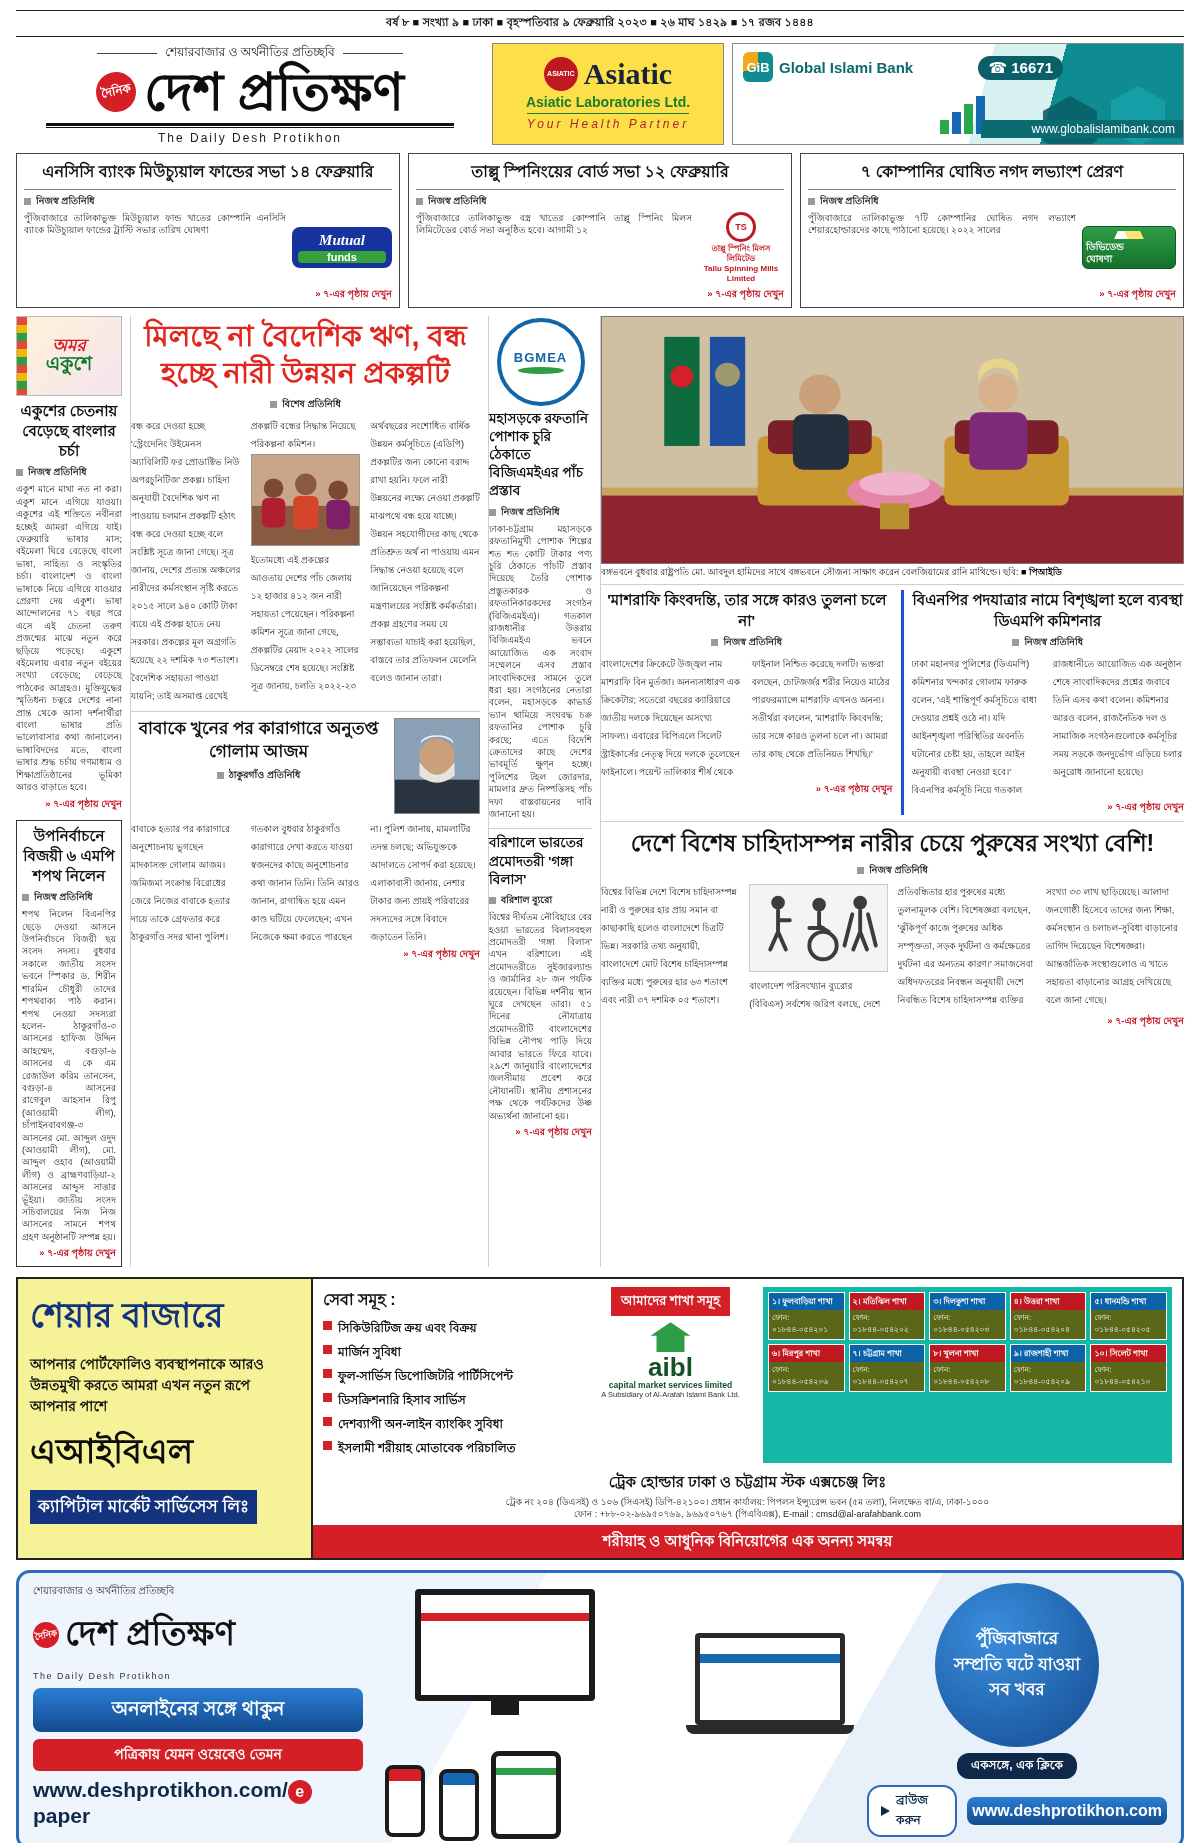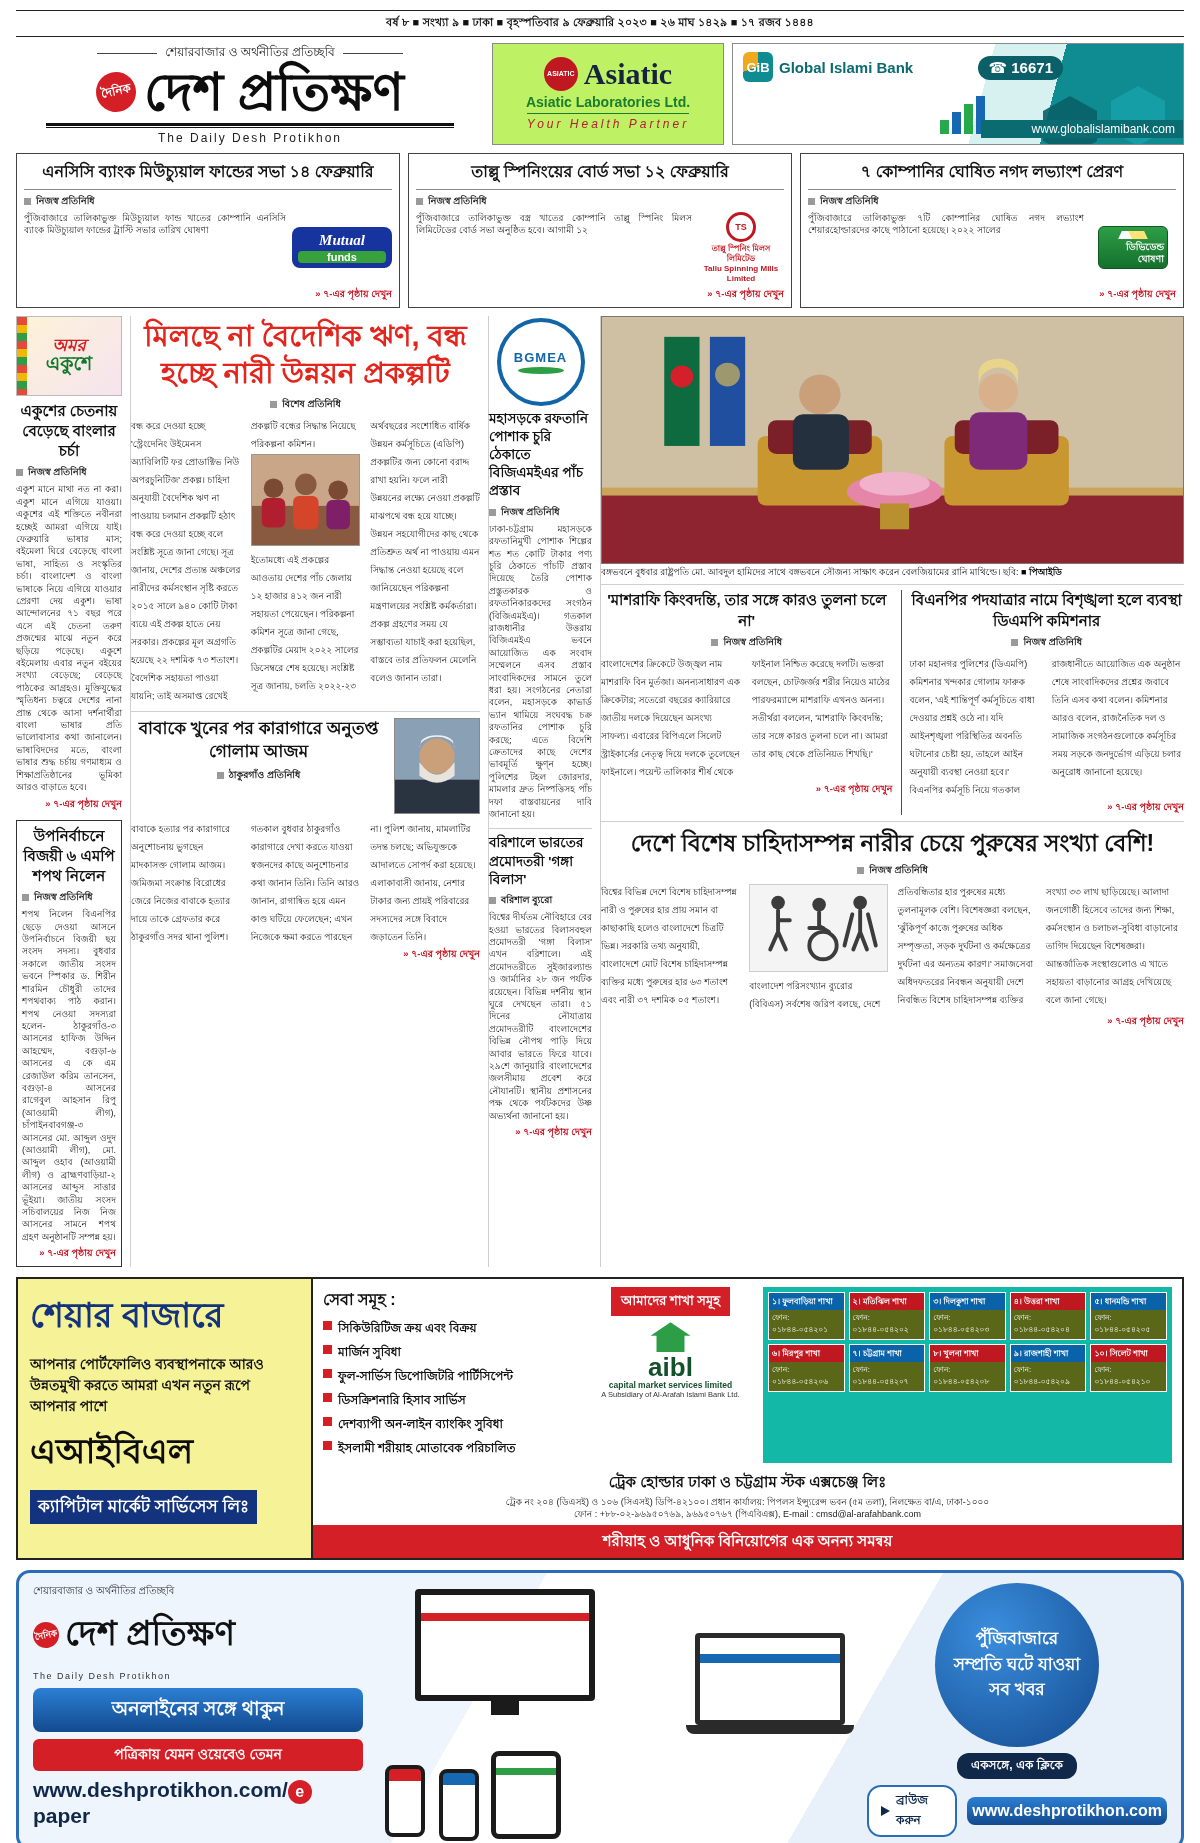--- a/index.html
+++ b/index.html
@@ -15,21 +15,21 @@
   .mast-left { width:468px; display:flex; flex-direction:column; justify-content:center; }
   .mast-tagline { font-size:12px; text-align:center; color:#222; display:flex; align-items:center; gap:8px; justify-content:center;}
   .mast-tagline::before,.mast-tagline::after{content:"";flex:0 0 60px;border-top:1px solid #444;}
   .mast-title-row { display:flex; align-items:center; justify-content:center; gap:8px; margin:2px 0; }
   .daily-badge { background:#d41f26; color:#fff; font-size:12px; font-weight:bold; border-radius:50%;
     width:40px;height:40px; display:flex; align-items:center; justify-content:center; transform:rotate(-12deg); }
   .mast-title { font-size:52px; font-weight:bold; color:#0d0d0d; line-height:1.05; }
   .mast-rule { border-top:3px solid #111; border-bottom:1px solid #111; height:5px; margin:1px 30px; }
   .mast-sub { text-align:center; font-size:12px; letter-spacing:2px; color:#222; margin-top:2px; }
 
-  .ad-box { border:1px solid #8a8a8a; background:#bef264; }
+  .ad-box { border:1px solid #8a8a8a; background:#fde047; }
   .asiatic { width:232px; display:flex; flex-direction:column; align-items:center; justify-content:center; gap:3px; padding:6px;}
   .asiatic-row{ display:flex; align-items:center; gap:6px;}
   .asiatic-badge{ width:34px;height:34px;border-radius:50%;background:#c01820;color:#fff;font-size:7px;font-weight:bold;
     display:flex;align-items:center;justify-content:center;}
   .asiatic-name{ font-family:"Liberation Serif","DejaVu Serif",serif; font-size:30px; font-weight:bold; color:#17223f;}
   .asiatic-l1{ color:#1c7c2f; font-weight:bold; font-size:14px;}
   .asiatic-l2{ color:#b02030; font-style:italic; font-size:12px; letter-spacing:3px; border-top:1px solid #1c7c2f; padding-top:3px;}
 
   .gib { flex:1; position:relative; overflow:hidden; padding:8px 10px;
     background:linear-gradient(105deg,#ffffff 0 55%, #d7f0f0 55% 70%, #0f8c92 70% 100%); }
@@ -58,22 +58,22 @@
   .brief-logo { flex:0 0 86px; display:flex; align-items:center; justify-content:center; }
   .more { color:#c1121f; font-weight:bold; font-size:9.5px; text-align:right; margin-top:3px; }
 
   .mf-box{ width:100px; background:#16339e; border-radius:8px; padding:5px 6px; text-align:center;}
   .mf-l1{ color:#fff; font-style:italic; font-weight:bold; font-size:15px; font-family:"Liberation Serif",serif;}
   .mf-l2{ background:#37a23c; color:#fff; font-size:11px; font-weight:bold; border-radius:4px; margin-top:2px;}
   .tallu{ text-align:center;}
   .tallu-ring{ width:30px;height:30px;border:3px solid #c01820;border-radius:50%;margin:0 auto 2px;
     display:flex;align-items:center;justify-content:center;color:#c01820;font-size:9px;font-weight:bold;}
   .tallu-txt{ color:#c01820; font-weight:bold; font-size:8px; line-height:1.25;}
-  .div-box{ width:70px; background:linear-gradient(180deg,#2e9e46,#14702c); border:1px solid #0d5a22; border-radius:6px;
-    color:#fff; text-align:right; padding:4px 3px;}
+  .div-box{ width:94px; background:linear-gradient(180deg,#2e9e46,#14702c); border:1px solid #0d5a22; border-radius:6px;
+    color:#fff; text-align:left; padding:4px 3px;}
   .div-hands{ display:flex; justify-content:center; gap:0; margin-bottom:2px;}
   .div-hands i{ width:16px;height:8px;background:#fff; display:block; transform:skewX(-25deg);}
   .div-hands i+i{ transform:skewX(25deg); margin-left:-6px; background:#ffe27a;}
   .div-t{ font-size:9.5px; font-weight:bold; line-height:1.2;}
 
   
   .main { display:grid; grid-template-columns:106px 358px 112px 1fr; gap:0; margin-top:2px; }
   .main > .mcol + .mcol { border-left:1px solid #cfcfcf; margin-left:8px; }
   .mcol { min-width:0; }
 
@@ -99,21 +99,21 @@
   .bgmea-logo{ width:88px; height:88px; border:4px solid #1266a8; border-radius:50%; margin:2px auto 4px;
     display:flex; flex-direction:column; align-items:center; justify-content:center; gap:2px;}
   .bgmea-logo span{ color:#1266a8; font-weight:bold; font-size:13px; letter-spacing:1px;}
   .bgmea-logo i{ display:block; width:46px; height:7px; border-radius:50%; background:#2e9e46;}
 
   .main-photo { width:100%; height:248px; border:1px solid #777; display:block; }
   .caption { font-size:9px; text-align:justify; margin:3px 0 6px; line-height:1.3; }
   .caption b { color:#000; }
 
   .right-two { display:grid; grid-template-columns:1fr 1fr; gap:0; border-top:1px solid #cfcfcf; padding-top:5px; }
-  .right-two > div + div { border-left:1px solid #1d4ed8; padding-left:8px; margin-left:8px; }
+  .right-two > div + div { border-left:3px solid #1d4ed8; padding-left:8px; margin-left:8px; }
 
   .nari { border-top:1px solid #cfcfcf; margin-top:6px; padding-top:5px; }
   .pictogram { width:100%; height:88px; display:inline-block; break-inside:avoid; margin:3px 0;
     background:#f4f4f4; border:1px solid #ccc; }
 
   .babake-head { display:flex; gap:8px; align-items:flex-start; margin-top:8px; border-top:1px solid #cfcfcf; padding-top:6px;}
   .babake-photo { flex:0 0 86px; height:96px; border:1px solid #888; }
 
   
   .aibl { border:2px solid #222; margin-top:10px; display:flex; }

